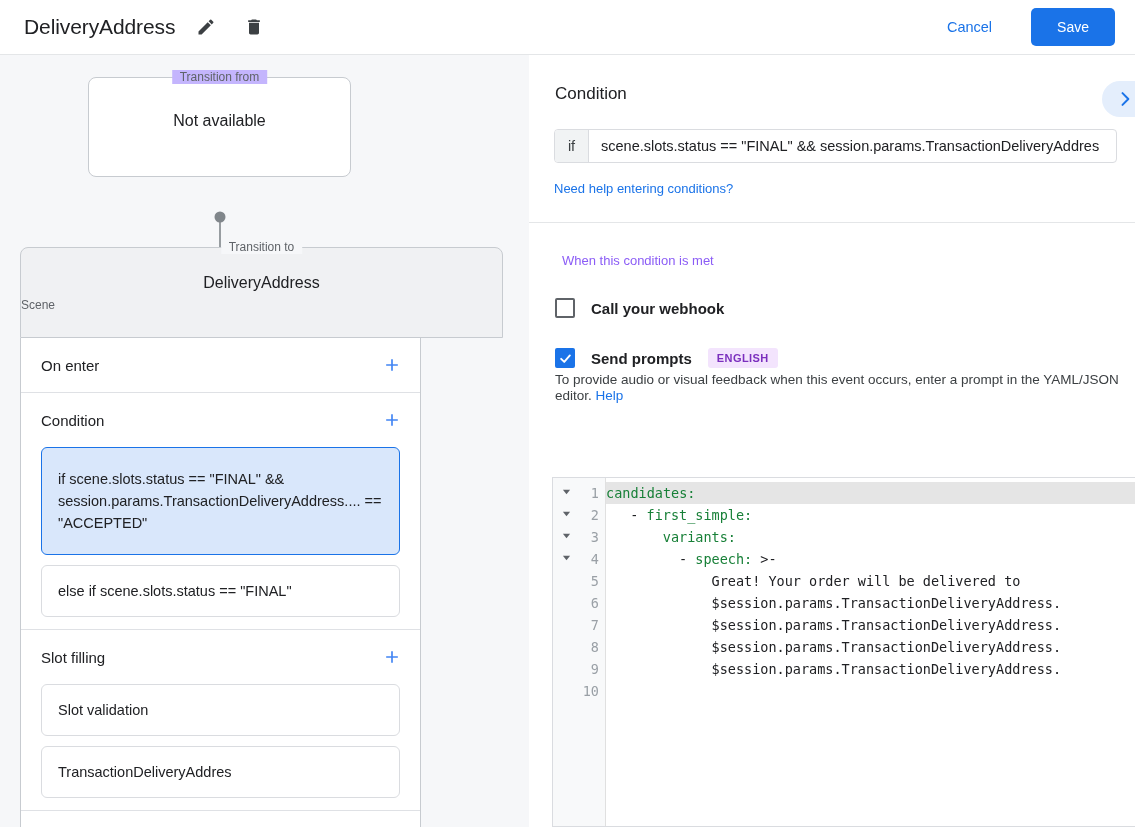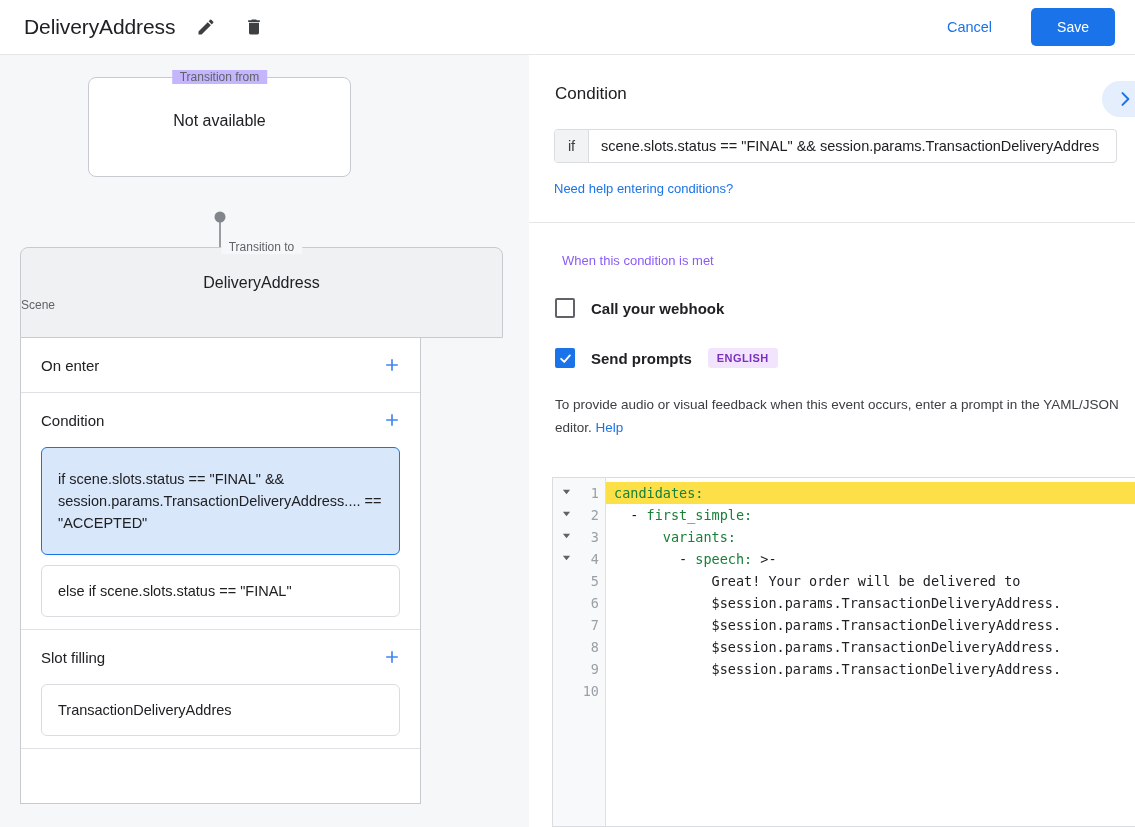--- a/index.html
+++ b/index.html
@@ -198,22 +198,22 @@
   .cbox.checked { background: #1a73e8; border-color: #1a73e8; }
   .cb-label {
     margin-left: 16px; font-size: 15px; color: #202124; font-weight: bold;
   }
   #lang-badge {
     margin-left: 16px; background: #f3e4fd; color: #7b2fbe;
     font-size: 11px; font-weight: bold; letter-spacing: 0.4px;
     padding: 4px 9px; border-radius: 3px;
   }
   #prompts-desc {
-    position: absolute; left: 26px; top: 338px; width: 568px;
-    font-size: 13.5px; color: #3c4043; line-height: 23px;
+    position: absolute; left: 26px; top: 317px; width: 568px;
+    font-size: 13.5px; color: #3c4043; line-height: 16px;
   }
   #prompts-desc a { color: #1a73e8; text-decoration: none; cursor: pointer; }
 
   
   #editor-tabs {
     position: absolute; left: 25px; top: 431px; width: 563px; height: 34px;
     display: flex;
   }
   .etab {
     width: 118px; height: 34px; display: flex; align-items: center;
@@ -240,21 +240,21 @@
   #ce-gutter {
     width: 27px; background: #f8f9fa; padding-top: 4px;
     text-align: right; padding-right: 6px; color: #9aa0a6;
     border-right: 1px solid #e0e0e0;
   }
   #ce-code {
     flex: 1; padding-top: 4px; padding-left: 8px;
     white-space: pre; color: #202124; overflow: hidden;
   }
   .ce-line { height: 22px; }
-  .ce-line.hl { background: #fde047; margin-left: -8px; padding-left: 8px; }
+  .ce-line.hl { background: #e5e5e5; margin-left: -8px; }
   .fold-caret { height: 22px; text-align: center; line-height: 22px; }
   .k { color: #188038; }
   .p { color: #202124; }
 </style>
 </head>
 <body>
 
 <div id="topbar">
   <div id="page-title">DeliveryAddress</div>
 
@@ -323,20 +323,21 @@
       <div class="section">
         <div class="section-head">
           <div class="section-title">Slot filling</div>
           <div class="plus-btn">
             <svg width="20" height="20" viewBox="0 0 24 24">
               <path fill="#4285f4" d="M19 13h-6v6h-2v-6H5v-2h6V5h2v6h6v2z"></path>
             </svg>
           </div>
         </div>
         <div class="section-body">
+          <div class="item-card">Slot validation</div>
           <div class="item-card">TransactionDeliveryAddres</div>
         </div>
       </div>
       <div class="section">
         <div class="section-head">
           <div class="plus-btn"></div>
         </div>
       </div>
     </div>
 </div>

